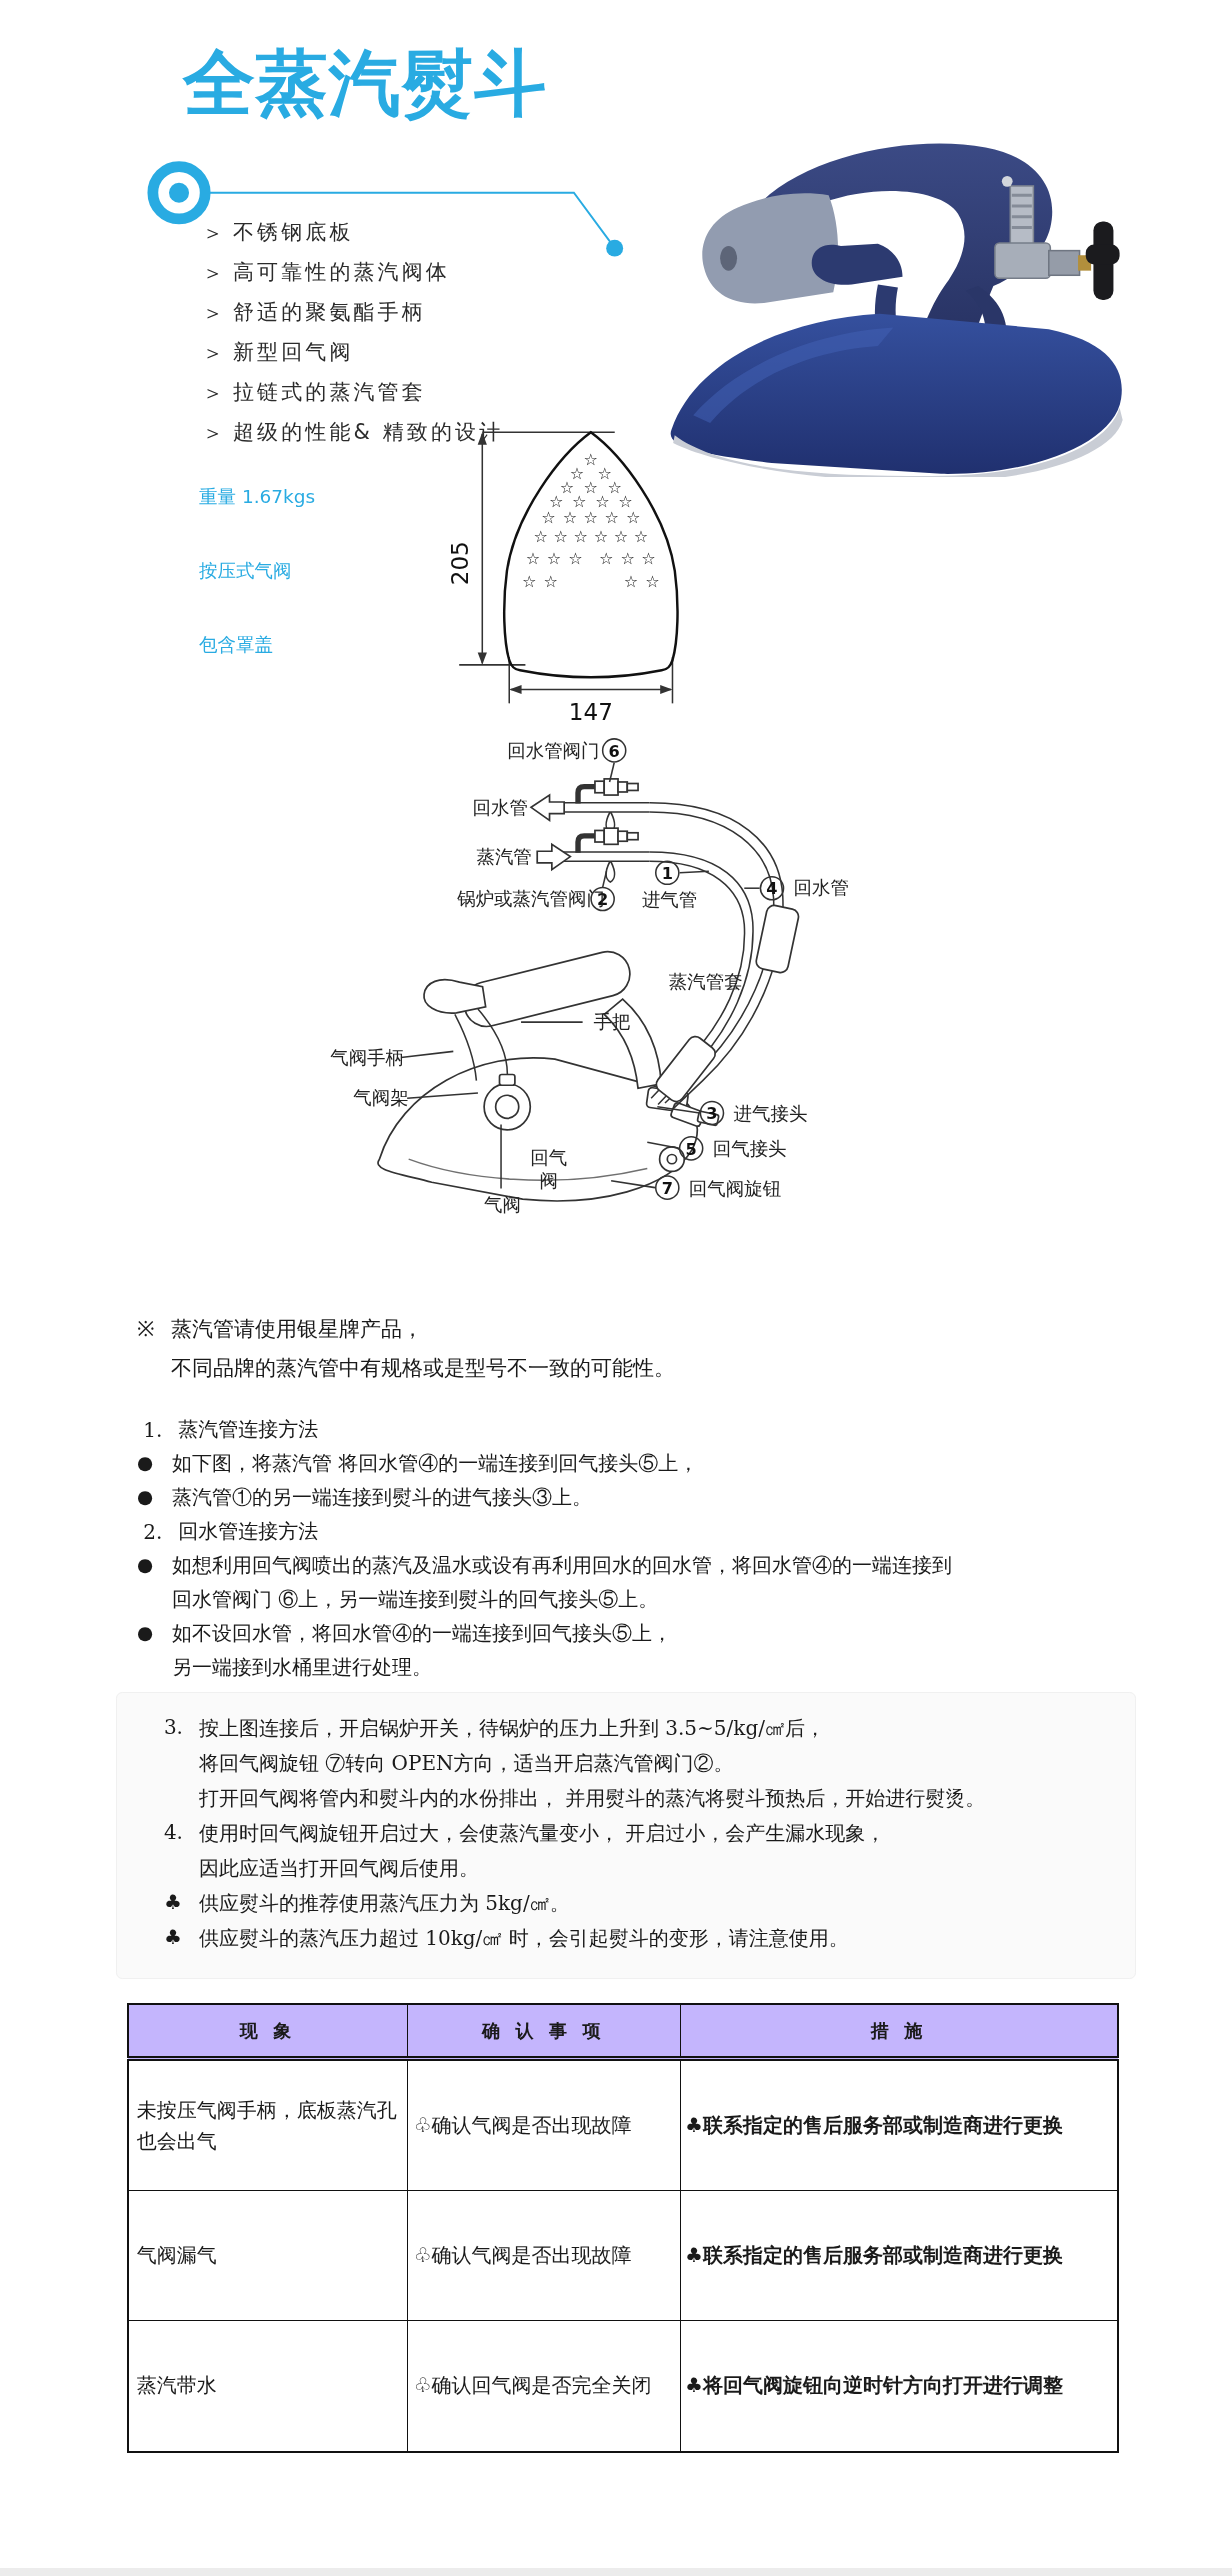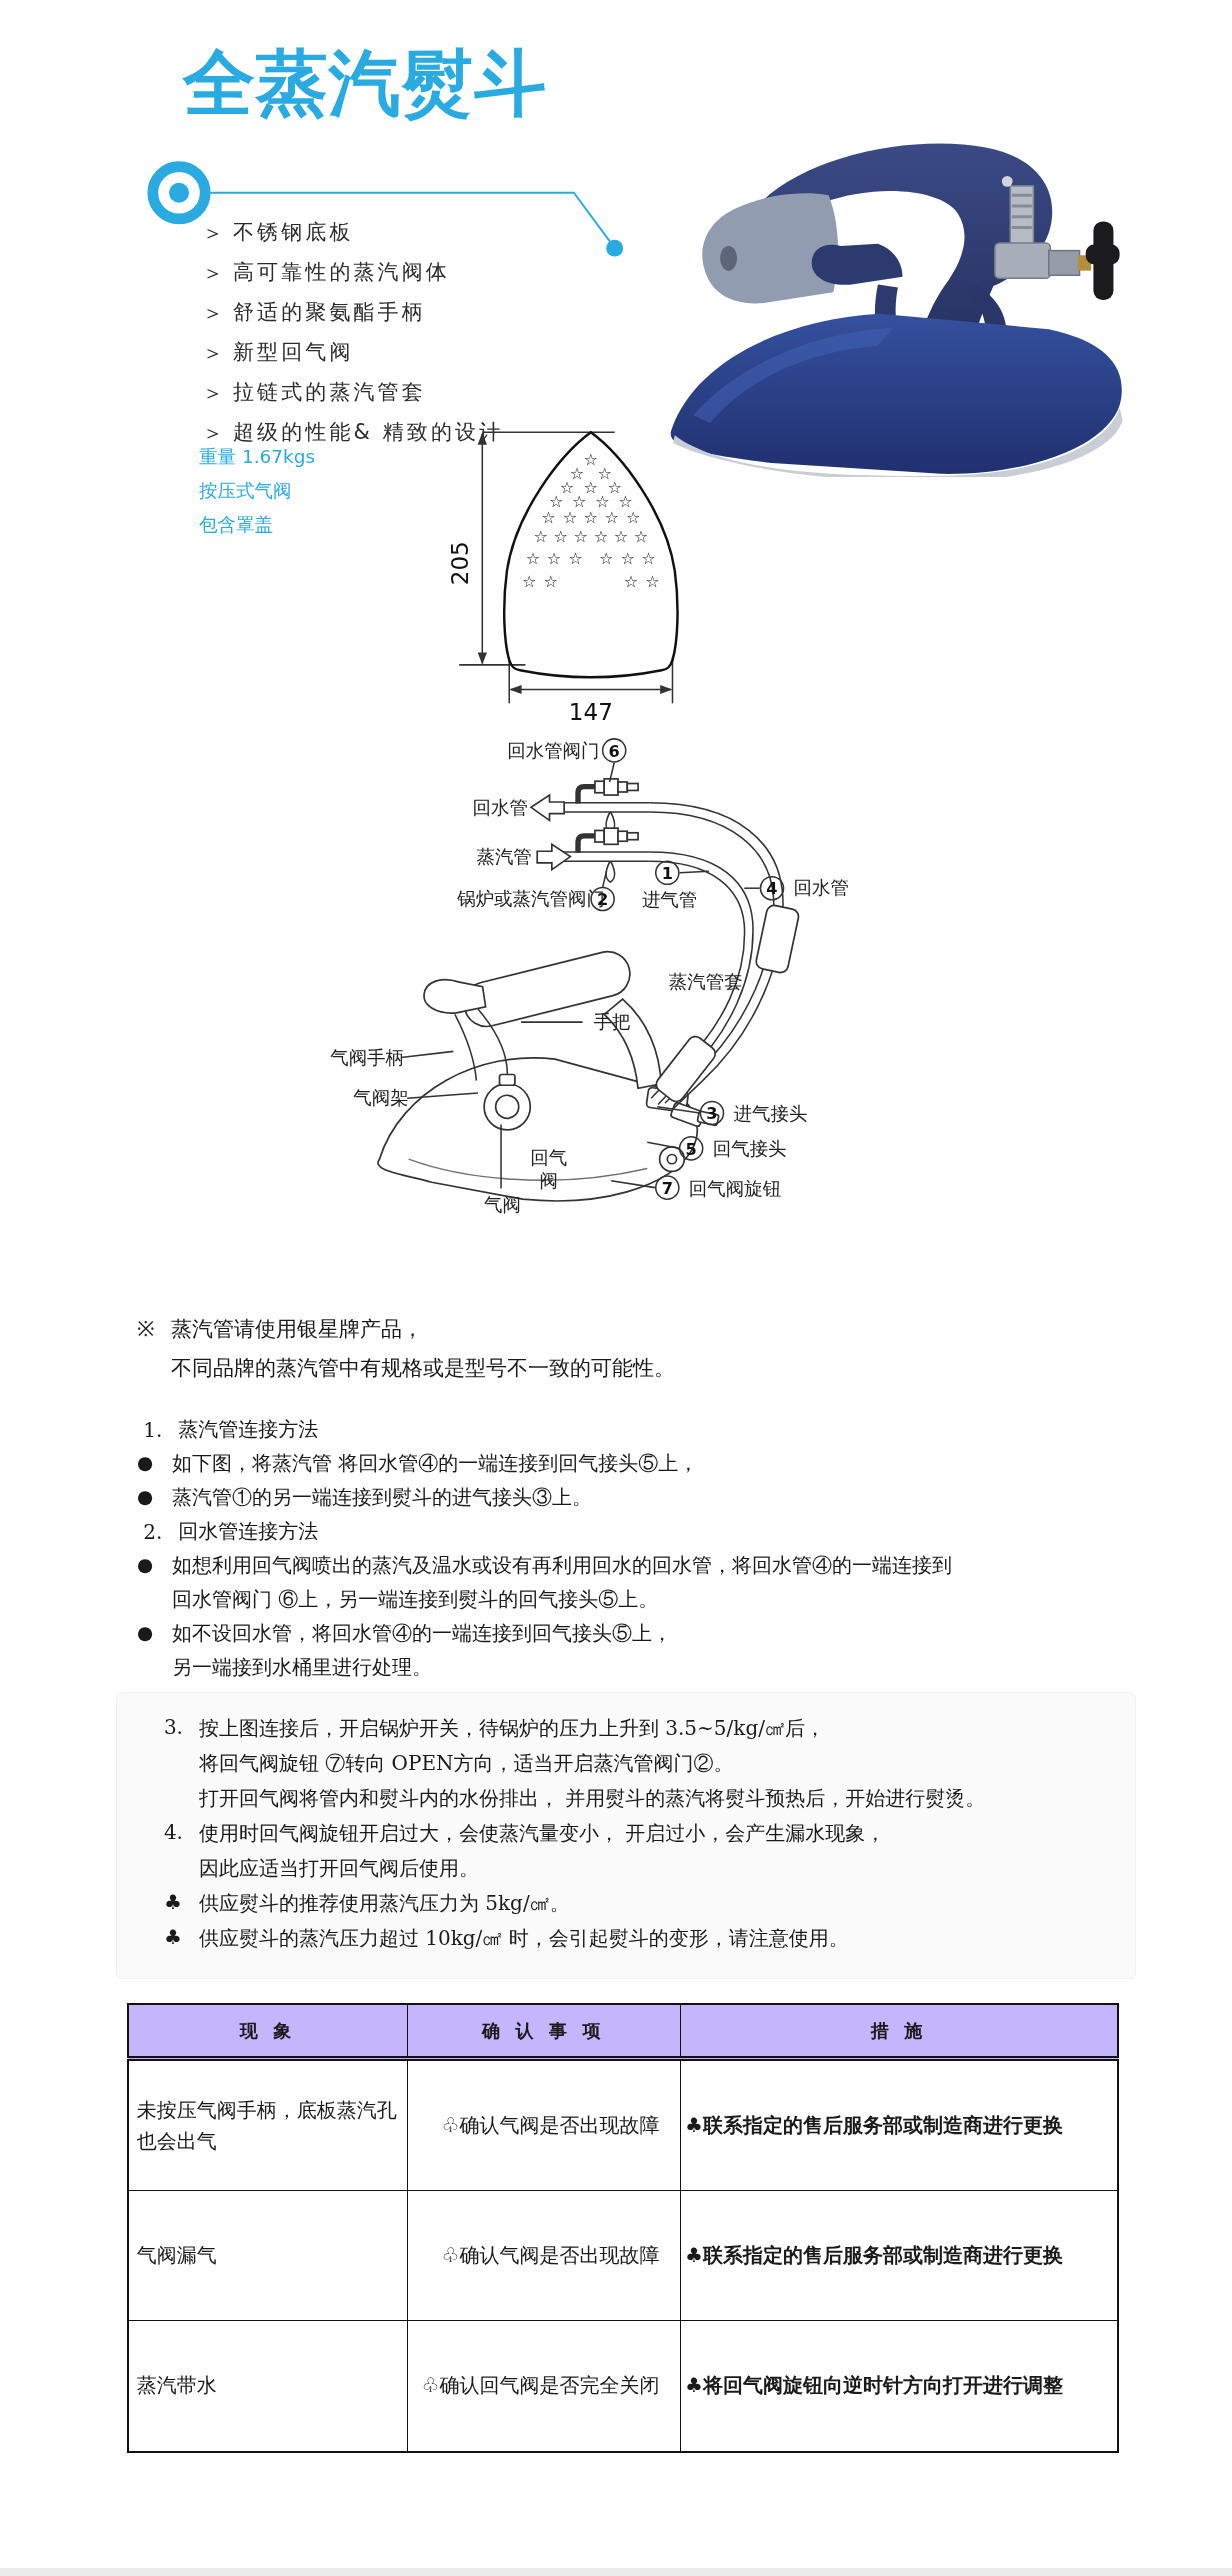--- a/index.html
+++ b/index.html
@@ -10,21 +10,21 @@
   
   .title{left:183px;top:46px;font-size:72px;font-weight:bold;color:#29abe2;letter-spacing:0.8px;line-height:1.05;}
 
   
   .features{left:202px;top:218px;}
   .feature-line{display:flex;height:40px;align-items:flex-start;font-size:21px;letter-spacing:3.1px;color:#2b2b2b;}
   .feature-line .mk{width:31px;font-size:21.6px;}
 
   
   .specs{left:199px;top:444px;color:#29abe2;font-size:18.5px;}
-  .specs div{height:34px;}
+  .specs div{height:34px;margin-top:40px;}
 
   
   .serif{font-family:"DejaVu Serif","Liberation Serif",serif;margin-left:20px;}
   .note{left:117px;top:1310px;font-size:21px;line-height:39px;}
   .note .mk{display:inline-block;width:34px;}
   .note .l2{padding-left:34px;}
   .instructions{left:117px;top:1416px;font-size:20px;}
   .iline{display:flex;height:34px;align-items:flex-start;}
   .iline .mk{width:35px;flex:0 0 35px;font-size:18.5px;padding-top:1.5px;}
   .iline .mk.num{font-size:20px;padding-left:6.2px;}
@@ -38,21 +38,21 @@
 
   
   .tbl-wrap{left:127px;top:2003px;width:990px;}
   table.ts{border-collapse:collapse;width:990px;table-layout:fixed;
            font-family:"DejaVu Serif","Liberation Serif",serif;}
   table.ts th,table.ts td{border:1.5px solid #111;}
   table.ts{border:2.3px solid #111;}
   table.ts th{height:49px;background:#c4b5fd;font-size:18px;font-weight:bold;
               letter-spacing:4.6px;border-bottom:5.4px double #111;}
   table.ts td{font-size:20px;vertical-align:middle;padding:4.6px 7.7px;line-height:31px;height:120px;}
-  table.ts td.c2{padding:4.6px 20px 4.6px 6.2px;text-align:right;}
+  table.ts td.c2{padding:4.6px 20px 4.6px 6.2px;}
   table.ts td.c3{padding:4.6px 3.1px 4.6px 4.6px;font-weight:bold;}
   .col1{width:279px;}.col2{width:273px;}.col3{width:438px;}
 
   .bottom-strip{left:0;top:2568px;width:1233px;height:8.5px;background:#ececec;}
 
   
   svg text{font-family:"DejaVu Sans","Liberation Sans",sans-serif;}
   .dlab{font-size:24px;fill:#222;}
   .dnum{font-size:21px;font-weight:bold;fill:#111;}
   .dim{font-size:30px;fill:#111;}

